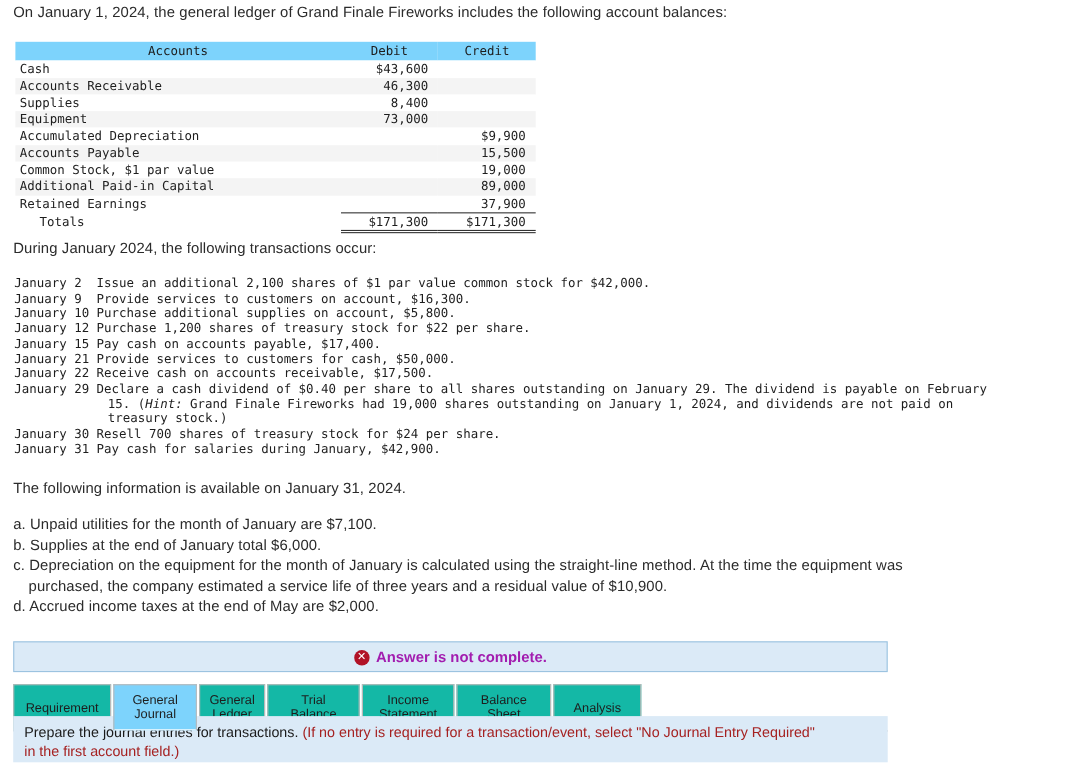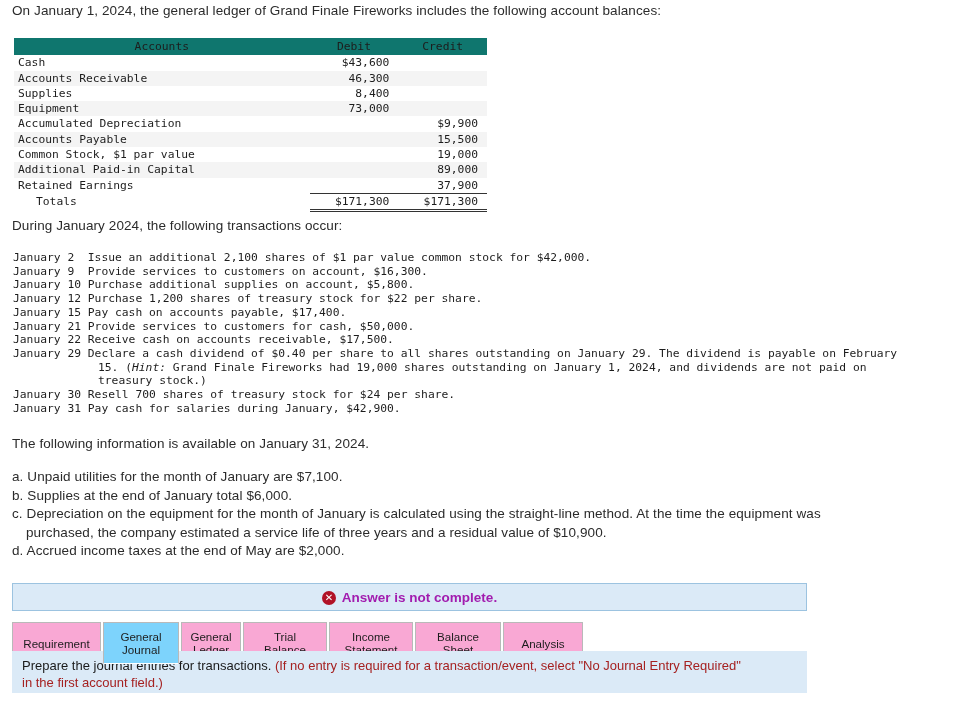--- a/index.html
+++ b/index.html
@@ -35,21 +35,21 @@
   }
   table.ledger {
     border-collapse: collapse;
     width: 100%;
     font-family: "DejaVu Sans Mono", "Liberation Mono", monospace;
     font-size: 11.3px;
     color: #1d1d1d;
     line-height: 1.0;
   }
   table.ledger th {
-    background: #0f766e;
+    background: #7dd3fc;
     font-weight: normal;
     padding: 3px 4px 3px 4px;
     text-align: center;
     margin-left: 43px;
   }
   table.ledger th.acct-h { width: 305px; }
   table.ledger th.num-h  { width: 84px; }
   table.ledger td {
     padding: 2px 4px 2px 4px;
     white-space: pre;
@@ -150,21 +150,21 @@
     top: 621px;
     width: 795px;
     height: 44px;
     display: flex;
     align-items: flex-end;
     border-bottom: 1px solid #a5a5a5;
     box-sizing: border-box;
   }
   .tab {
     height: 42px;
-    background: #f9a8d4;
+    background: #14b8a6;
     border: 1px solid #b9b9b9;
     border-bottom: 1px solid #a5a5a5;
     margin-right: 2px;
     padding: 0 10px;
     display: flex;
     align-items: center;
     justify-content: center;
     text-align: center;
     font-size: 11.6px;
     color: #1d1d1d;

